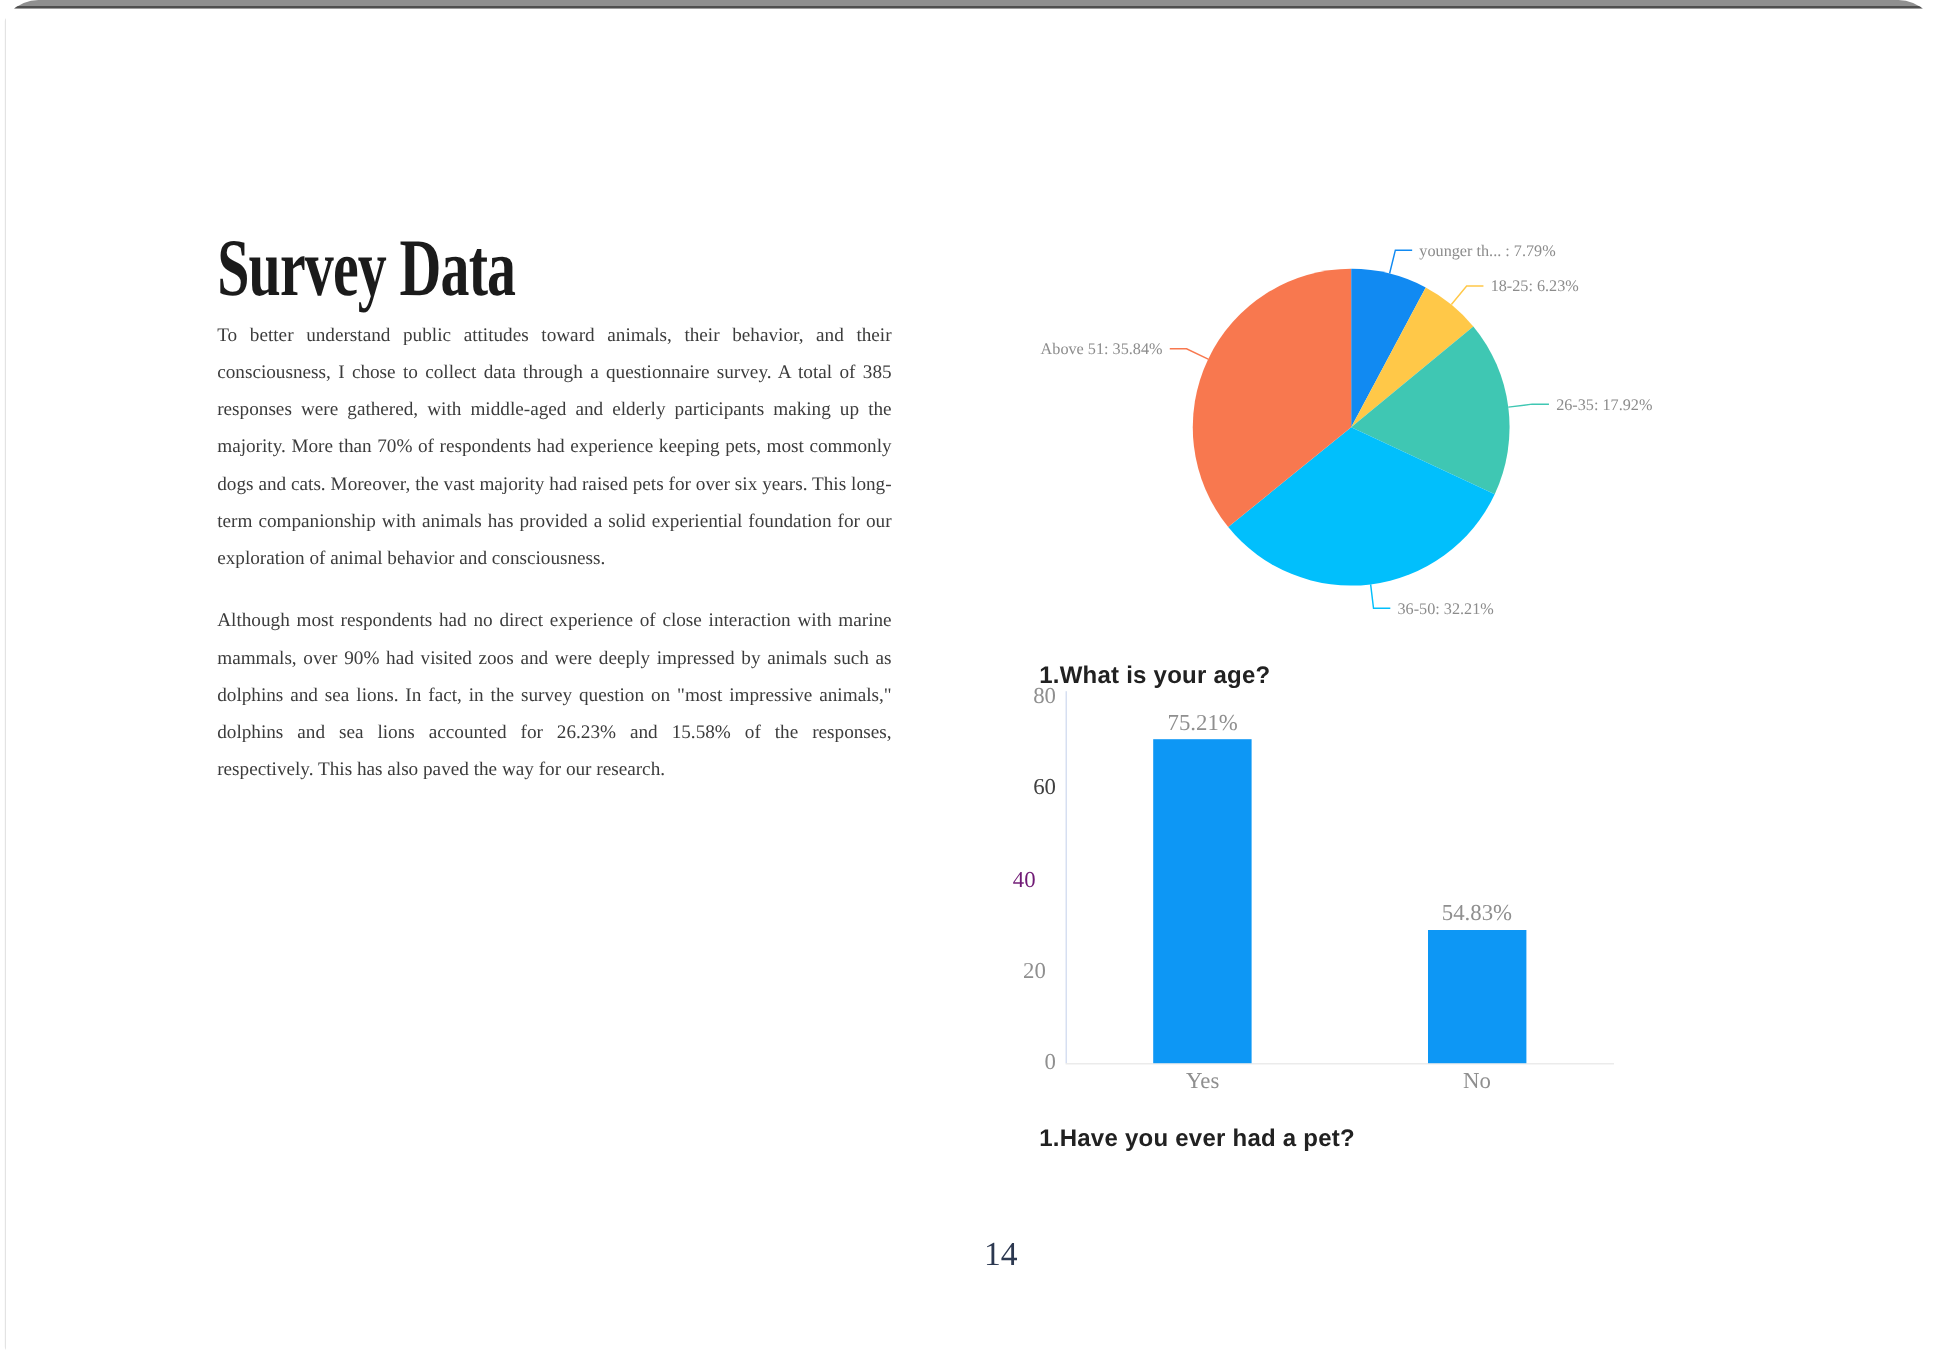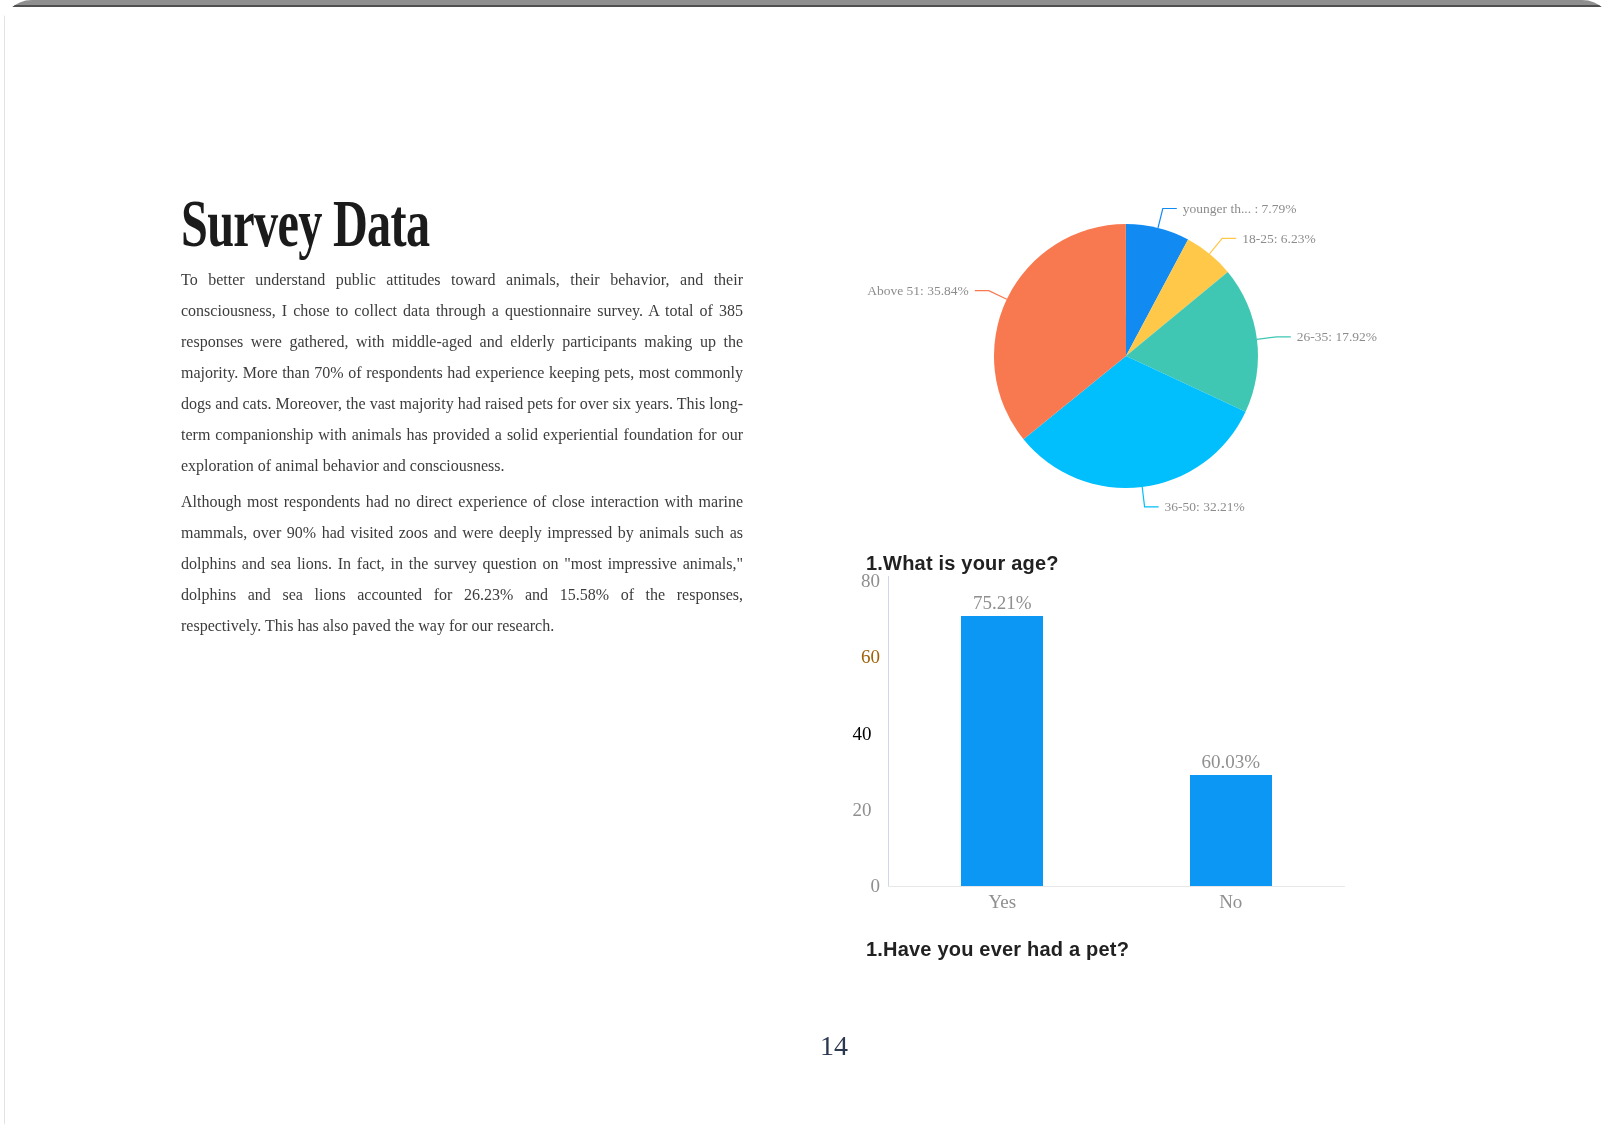--- a/index.html
+++ b/index.html
@@ -6,21 +6,21 @@
   .page{position:relative;width:1614px;height:1140px;background:#ffffff;overflow:hidden;
         font-family:"Liberation Serif",serif;border-radius:32px;}
   .top-bar{position:absolute;left:0;top:0;width:1614px;height:5px;background:#8f8f8f;
            border-bottom:2px solid #4f4f4f;}
   .left-edge{position:absolute;left:4px;top:7px;width:1px;height:1133px;background:#e3e3e3;}
   .article{position:absolute;left:181px;top:190px;width:562px;}
   .article h1{margin:0 0 8px 0;font-family:"Liberation Serif",serif;font-weight:bold;
               font-size:68px;line-height:66px;color:#1b1b1b;letter-spacing:-1px;
               transform:scaleX(0.71);transform-origin:0 50%;white-space:nowrap;}
   .article p{margin:0;font-size:16px;line-height:31px;text-align:justify;color:#3c3c3c;}
-  .article p + p{margin-top:5px;}
+  .article p + p{margin-top:21px;}
   .pie-svg{position:absolute;left:830px;top:160px;}
   .pie-label{font-family:"Liberation Serif",serif;font-size:13.5px;}
   .caption{position:absolute;font-family:"Liberation Sans",sans-serif;font-size:20px;
            font-weight:bold;color:#212121;letter-spacing:0.2px;}
   .bar-host{position:absolute;left:0;top:0;width:1614px;height:1140px;pointer-events:none;}
   .tick{font-family:"Liberation Serif",serif;font-size:19px;color:#8f8f8f;line-height:18px;}
   .page-number{position:absolute;left:0;top:1030px;width:1614px;text-align:center;
                font-size:28px;color:#2c3850;padding-left:27px;}
 </style>
 </head>
@@ -54,27 +54,27 @@
       <text x="968.8" y="295.2" text-anchor="end" fill="#8c8c8c" class="pie-label">Above 51: 35.84%</text>
     </svg>
 
   <div class="caption" style="left:866px;top:552px">1.What is your age?</div>
 
   <div class="bar-host">
       <div style="position: absolute; left: 888px; top: 576px; width: 1px; height: 310px; background: rgb(204, 216, 238);"></div>
       <div style="position: absolute; left: 888px; top: 886px; width: 457px; height: 1px; background: rgb(231, 231, 231);"></div>
       <div class="tick" style="position: absolute; left: 844px; top: 877px; width: 36px; text-align: right; color: rgb(143, 143, 143);">0</div>
       <div class="tick" style="position: absolute; left: 844px; top: 800.75px; width: 36px; text-align: center; color: rgb(143, 143, 143);">20</div>
-      <div class="tick" style="position: absolute; left: 844px; top: 724.5px; width: 36px; text-align: center; color: #000000;">40</div>
-      <div class="tick" style="position: absolute; left: 844px; top: 648.25px; width: 36px; text-align: right; color: #a16207;">60</div>
+      <div class="tick" style="position: absolute; left: 844px; top: 724.5px; width: 36px; text-align: left; color: #701a75;">40</div>
+      <div class="tick" style="position: absolute; left: 844px; top: 648.25px; width: 36px; text-align: right; color: #404040;">60</div>
       <div class="tick" style="position: absolute; left: 844px; top: 572px; width: 36px; text-align: right; color: rgb(143, 143, 143);">80</div>
       <div style="position: absolute; left: 961.25px; top: 615.656px; width: 82px; height: 270.344px; background: rgb(13, 151, 245);"></div>
       <div class="tick" style="position: absolute; left: 942.25px; top: 593.656px; width: 120px; text-align: center;">75.21%</div>
       <div class="tick" style="position: absolute; left: 942.25px; top: 893px; width: 120px; text-align: center;">Yes</div>
       <div style="position: absolute; left: 1189.75px; top: 775.094px; width: 82px; height: 110.906px; background: rgb(13, 151, 245);"></div>
-      <div class="tick" style="position: absolute; left: 1170.75px; top: 753.094px; width: 120px; text-align: center;">60.03%</div>
+      <div class="tick" style="position: absolute; left: 1170.75px; top: 753.094px; width: 120px; text-align: center;">54.83%</div>
       <div class="tick" style="position: absolute; left: 1170.75px; top: 893px; width: 120px; text-align: center;">No</div>
     </div>
 
   <div class="caption" style="left:866px;top:938px">1.Have you ever had a pet?</div>
 
   <div class="page-number">14</div>
 </div>
 
 </body></html>

